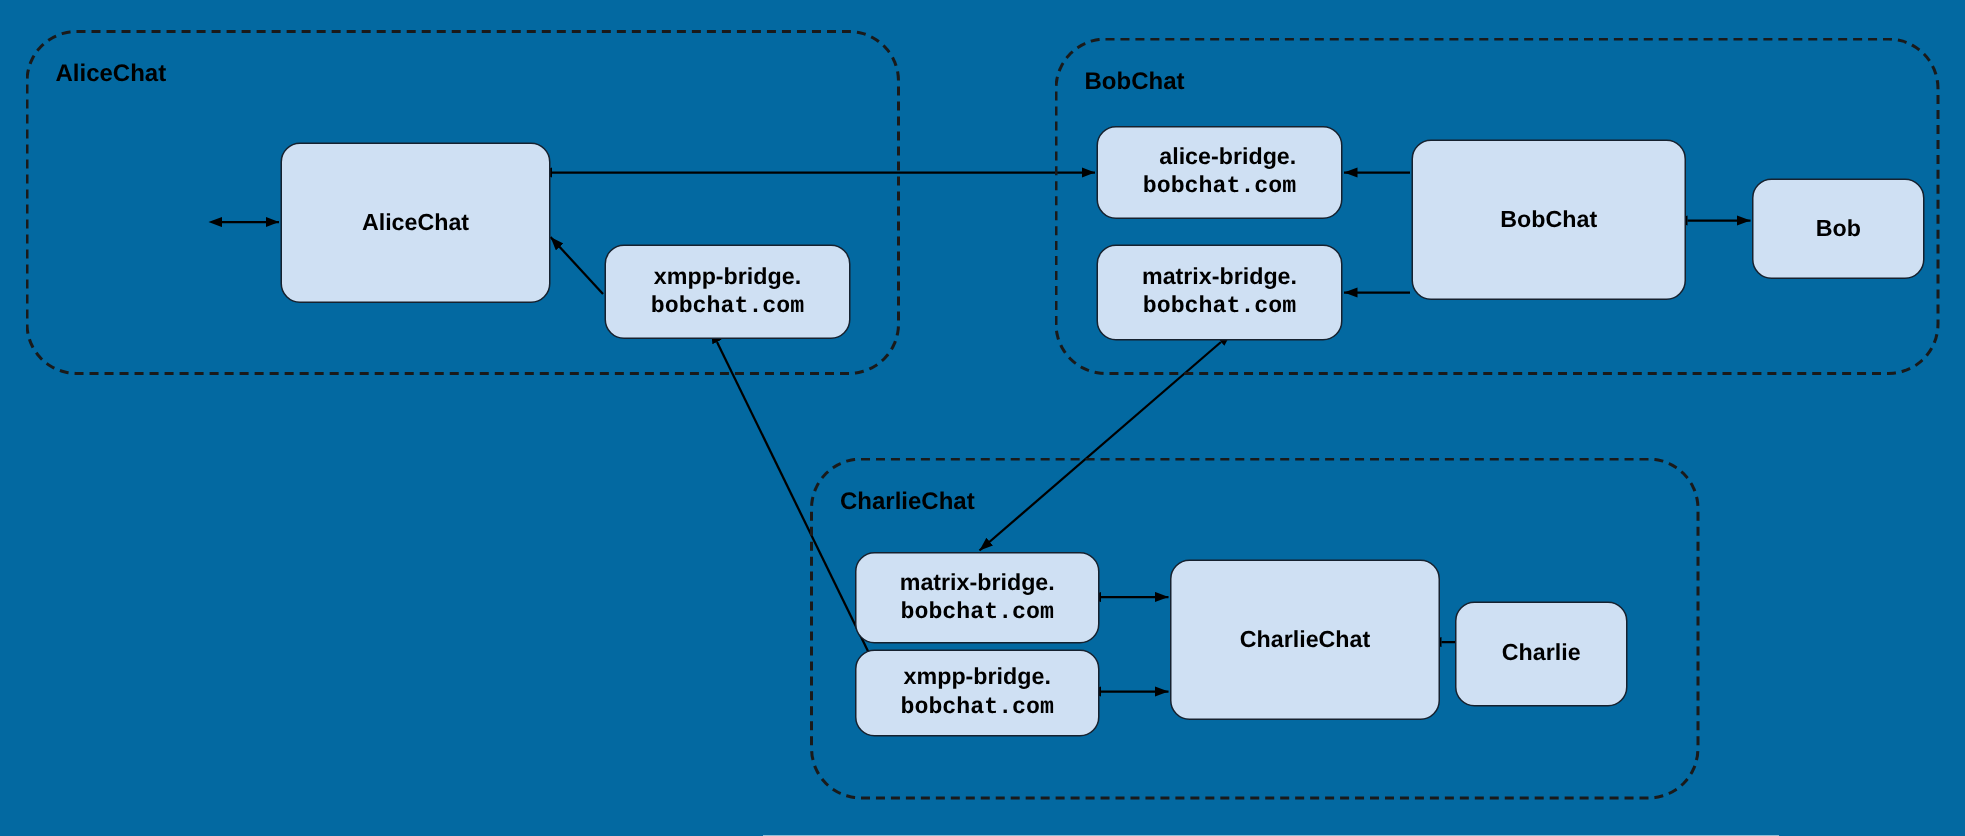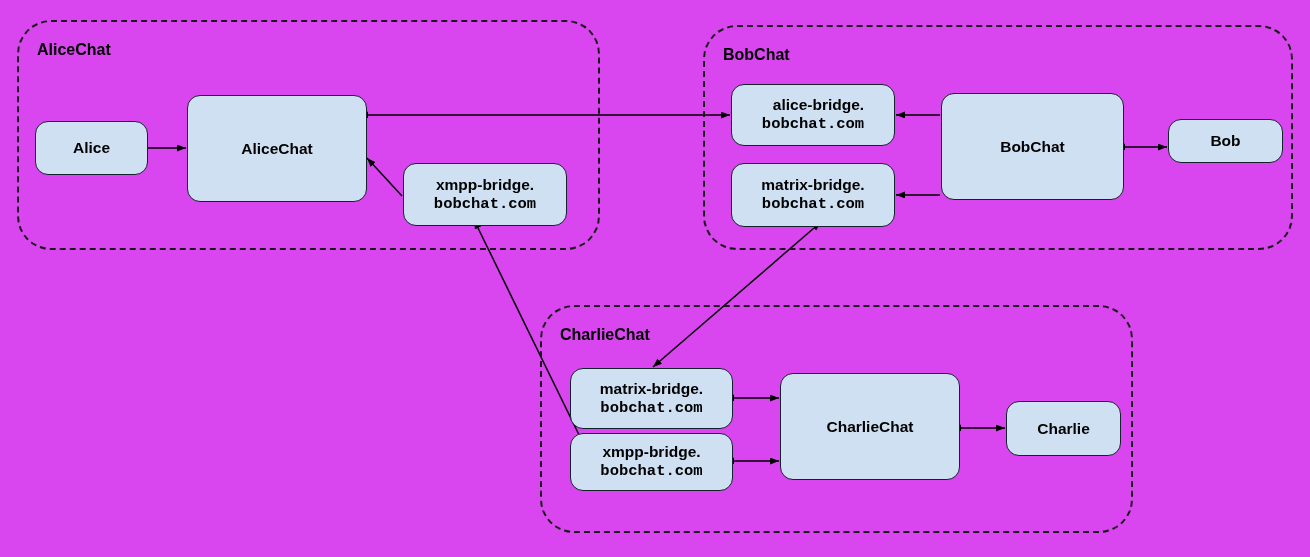--- a/index.html
+++ b/index.html
@@ -7,21 +7,21 @@
     padding: 0;
     background: #ffffff;
   }
   body {
     font-family: "Liberation Sans", sans-serif;
   }
   #canvas {
     position: relative;
     width: 1310px;
     height: 557px;
-    background: #d946ef;
+    background: #0369a1;
     overflow: hidden;
   }
   svg.layer {
     position: absolute;
     left: 0;
     top: 0;
     width: 1310px;
     height: 557px;
     overflow: visible;
   }
@@ -95,23 +95,20 @@
         <path d="M940,195 L896,195" fill="none" stroke="#000000" stroke-width="1.5" marker-end="url(#arrow-end)"></path>
         <path d="M1125,147 L1167,147" fill="none" stroke="#000000" stroke-width="1.5" marker-end="url(#arrow-end)" marker-start="url(#arrow-start)"></path>
         <path d="M814,228 L653,367" fill="none" stroke="#000000" stroke-width="1.5" marker-end="url(#arrow-end)" marker-start="url(#arrow-start)"></path>
         <path d="M478,228 L583,443" fill="none" stroke="#000000" stroke-width="1.5" marker-end="url(#arrow-end)" marker-start="url(#arrow-start)"></path>
         <path d="M734,398 L779,398" fill="none" stroke="#000000" stroke-width="1.5" marker-end="url(#arrow-end)" marker-start="url(#arrow-start)"></path>
         <path d="M734,461 L779,461" fill="none" stroke="#000000" stroke-width="1.5" marker-end="url(#arrow-end)" marker-start="url(#arrow-start)"></path>
         <path d="M961,428 L1005,428" fill="none" stroke="#000000" stroke-width="1.5" marker-end="url(#arrow-end)" marker-start="url(#arrow-start)"></path>
       </g>
   </svg>
 
-  <div class="node" id="node-0" style="left: 35px; top: 121px; width: 113px; height: 54px;">
-    <span class="node-label">Alice</span>
-  </div>
   <div class="node" id="node-1" style="left: 187px; top: 95px; width: 180px; height: 107px;">
     <span class="node-label">AliceChat</span>
   </div>
   <div class="node" id="node-2" style="left: 403px; top: 163px; width: 164px; height: 63px;">
     <span>
       <span>xmpp-bridge.</span>
       <span class="line2">bobchat.com</span>
     </span>
   </div>
   <div class="node" id="node-3" style="left: 731px; top: 84px; width: 164px; height: 62px; text-align: right;">
@@ -122,35 +119,35 @@
   </div>
   <div class="node" id="node-4" style="left: 731px; top: 163px; width: 164px; height: 64px;">
     <span>
       <span>matrix-bridge.</span>
       <span class="line2">bobchat.com</span>
     </span>
   </div>
   <div class="node" id="node-5" style="left: 941px; top: 93px; width: 183px; height: 107px;">
     <span class="node-label">BobChat</span>
   </div>
-  <div class="node" id="node-6" style="left: 1168px; top: 119px; width: 115px; height: 44px; border-radius: 13px;">
+  <div class="node" id="node-6" style="left: 1168px; top: 119px; width: 115px; height: 67px; border-radius: 13px;">
     <span class="node-label">Bob</span>
   </div>
   <div class="node" id="node-7" style="left: 570px; top: 368px; width: 163px; height: 61px;">
     <span>
       <span>matrix-bridge.</span>
       <span class="line2">bobchat.com</span>
     </span>
   </div>
   <div class="node" id="node-8" style="left: 570px; top: 433px; width: 163px; height: 58px;">
     <span>
       <span>xmpp-bridge.</span>
       <span class="line2">bobchat.com</span>
     </span>
   </div>
   <div class="node" id="node-9" style="left: 780px; top: 373px; width: 180px; height: 107px;">
     <span class="node-label">CharlieChat</span>
   </div>
-  <div class="node" id="node-10" style="left: 1006px; top: 401px; width: 115px; height: 55px;">
+  <div class="node" id="node-10" style="left: 970px; top: 401px; width: 115px; height: 70px;">
     <span class="node-label">Charlie</span>
   </div>
 
 </div>
 
 </body></html>

